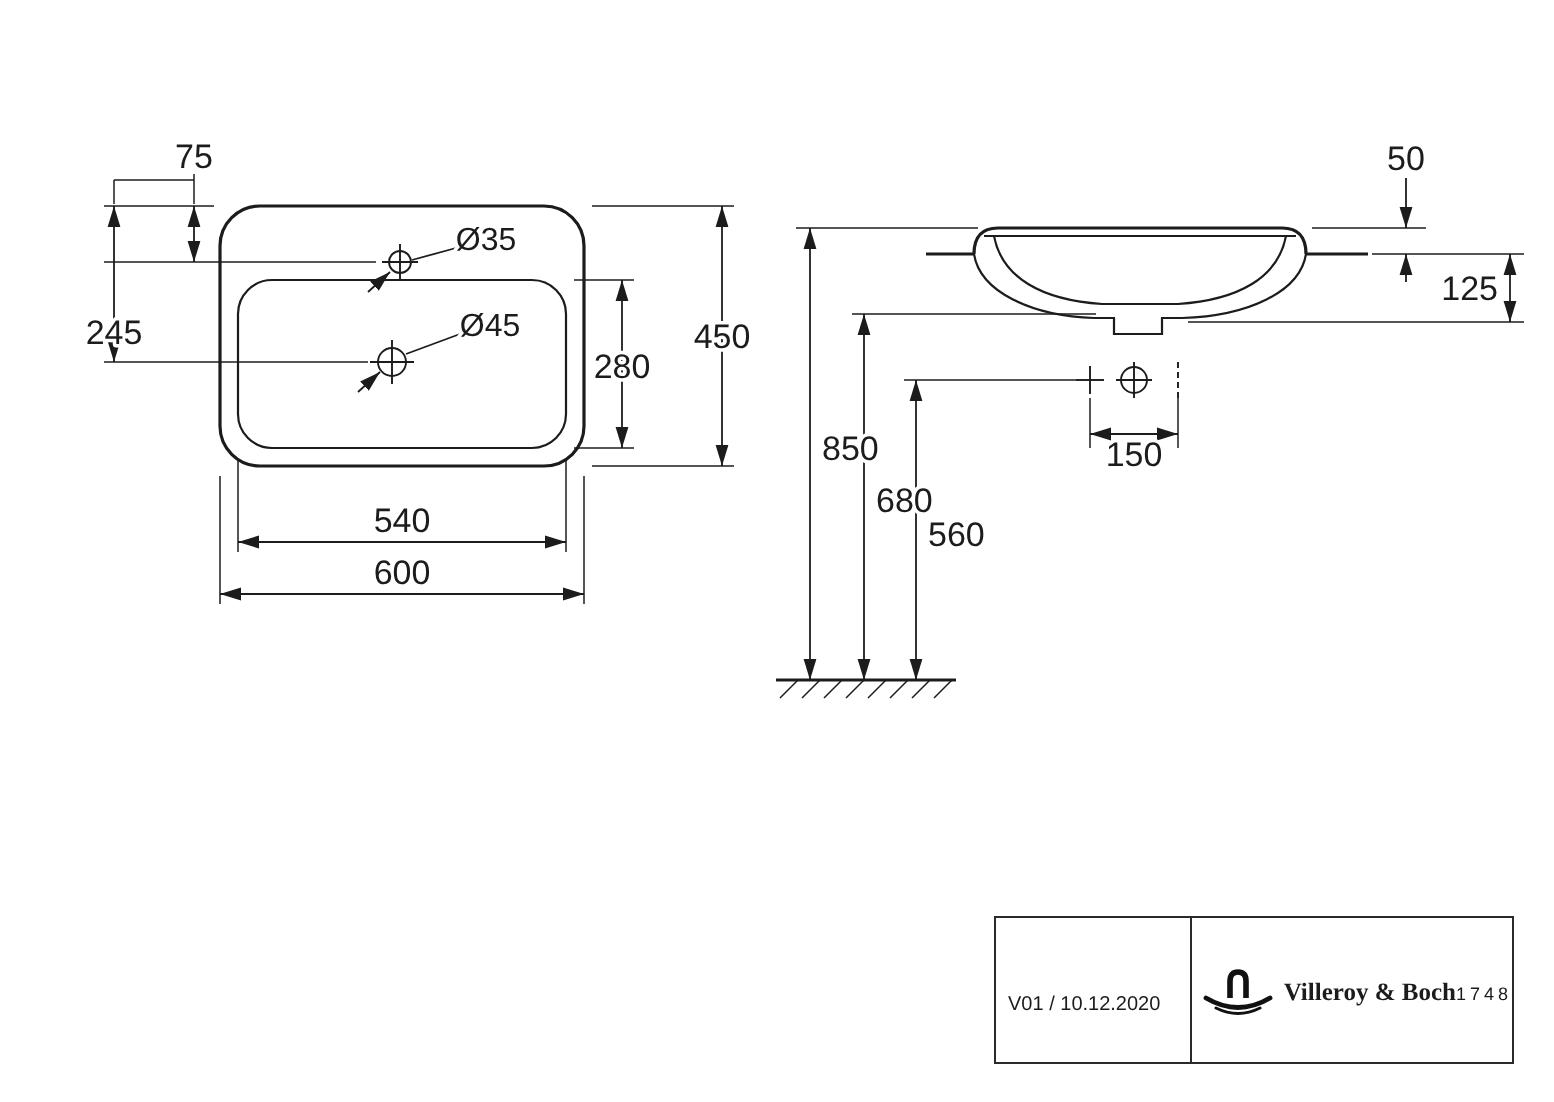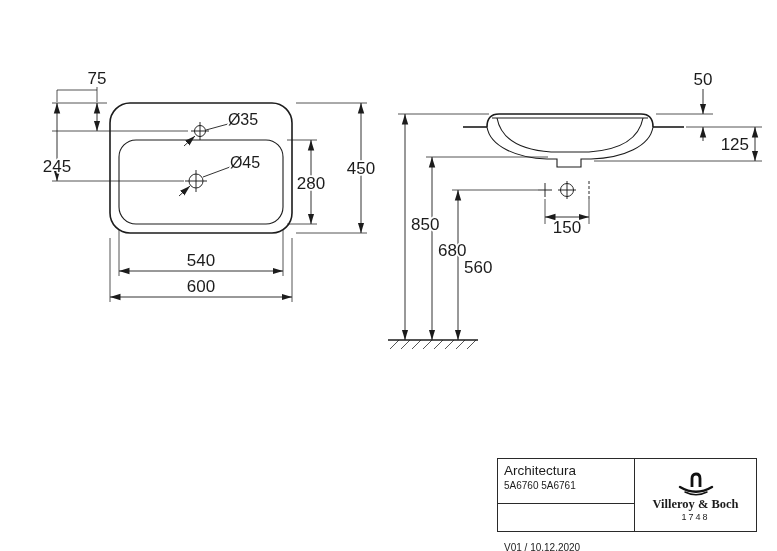--- a/index.html
+++ b/index.html
@@ -29,21 +29,21 @@
   .title-block {
     position:absolute; left:497px; top:458px; width:260px; height:74px;
     border:1.5px solid #2a2a2a; display:flex; background:#fff;
   }
   .tb-left  { width:137px; border-right:1.5px solid #2a2a2a; display:flex; flex-direction:column; }
   .tb-a { flex:1 1 auto; padding:4px 6px; border-bottom:1.5px solid #2a2a2a; }
   .tb-b { height:27px; padding:6px 6px 0 6px; }
   .tb-series   { font-size:13.5px; line-height:16px; }
   .tb-articles { font-size:10px; line-height:12px; margin-top:1px; }
   .tb-version  { font-size:10px;margin-top:32px; }
-  .tb-right { flex:1 1 auto; display:flex; flex-direction:column; align-items:center; justify-content:center; padding-top:2px; }
+  .tb-right { flex:1 1 auto; display:flex; flex-direction:row; align-items:center; justify-content:center; padding-top:2px; }
   .vb-icon  { width:46px; height:26px; display:block; }
   .tb-brand { font-family:"Liberation Serif","DejaVu Serif",serif; font-weight:bold; font-size:12.5px; line-height:14px; white-space:nowrap; }
   .tb-year  { font-size:9px; letter-spacing:2px; margin-top:1px; }
 </style>
 </head>
 <body>
 
 <div class="page">
 
   <svg class="drawing" viewBox="0 0 777 551">
@@ -166,24 +166,20 @@
         <line class="dm" x1="703" y1="141" x2="703" y2="127" marker-end="url(#arr)"></line>
         <line class="dm" x1="755" y1="127" x2="755" y2="161" marker-start="url(#arr)" marker-end="url(#arr)"></line>
       </g>
       <text x="703" y="85">50</text>
       <text class="ae" x="749" y="150">125</text>
     </g>
   </svg>
 
   <div class="title-block">
     <div class="tb-left">
-      <div class="tb-a">
-        <div class="tb-series">Architectura</div>
-        <div class="tb-articles">5A6760 5A6761</div>
-      </div>
       <div class="tb-b">
         <div class="tb-version">V01 / 10.12.2020</div>
       </div>
     </div>
     <div class="tb-right">
       <svg class="vb-icon" viewBox="0 0 46 26">
         <path d="M19,16 L19,7.5 Q19,3 23,3 Q27,3 27,7.5 L27,16" fill="none" stroke="#111" stroke-width="2.8"></path>
         <path d="M7,16 Q23,25.5 39,16" fill="none" stroke="#111" stroke-width="2.4" stroke-linecap="round"></path>
         <path d="M12,21 Q23,26.5 34,21" fill="none" stroke="#111" stroke-width="1.5" stroke-linecap="round"></path>
       </svg>

